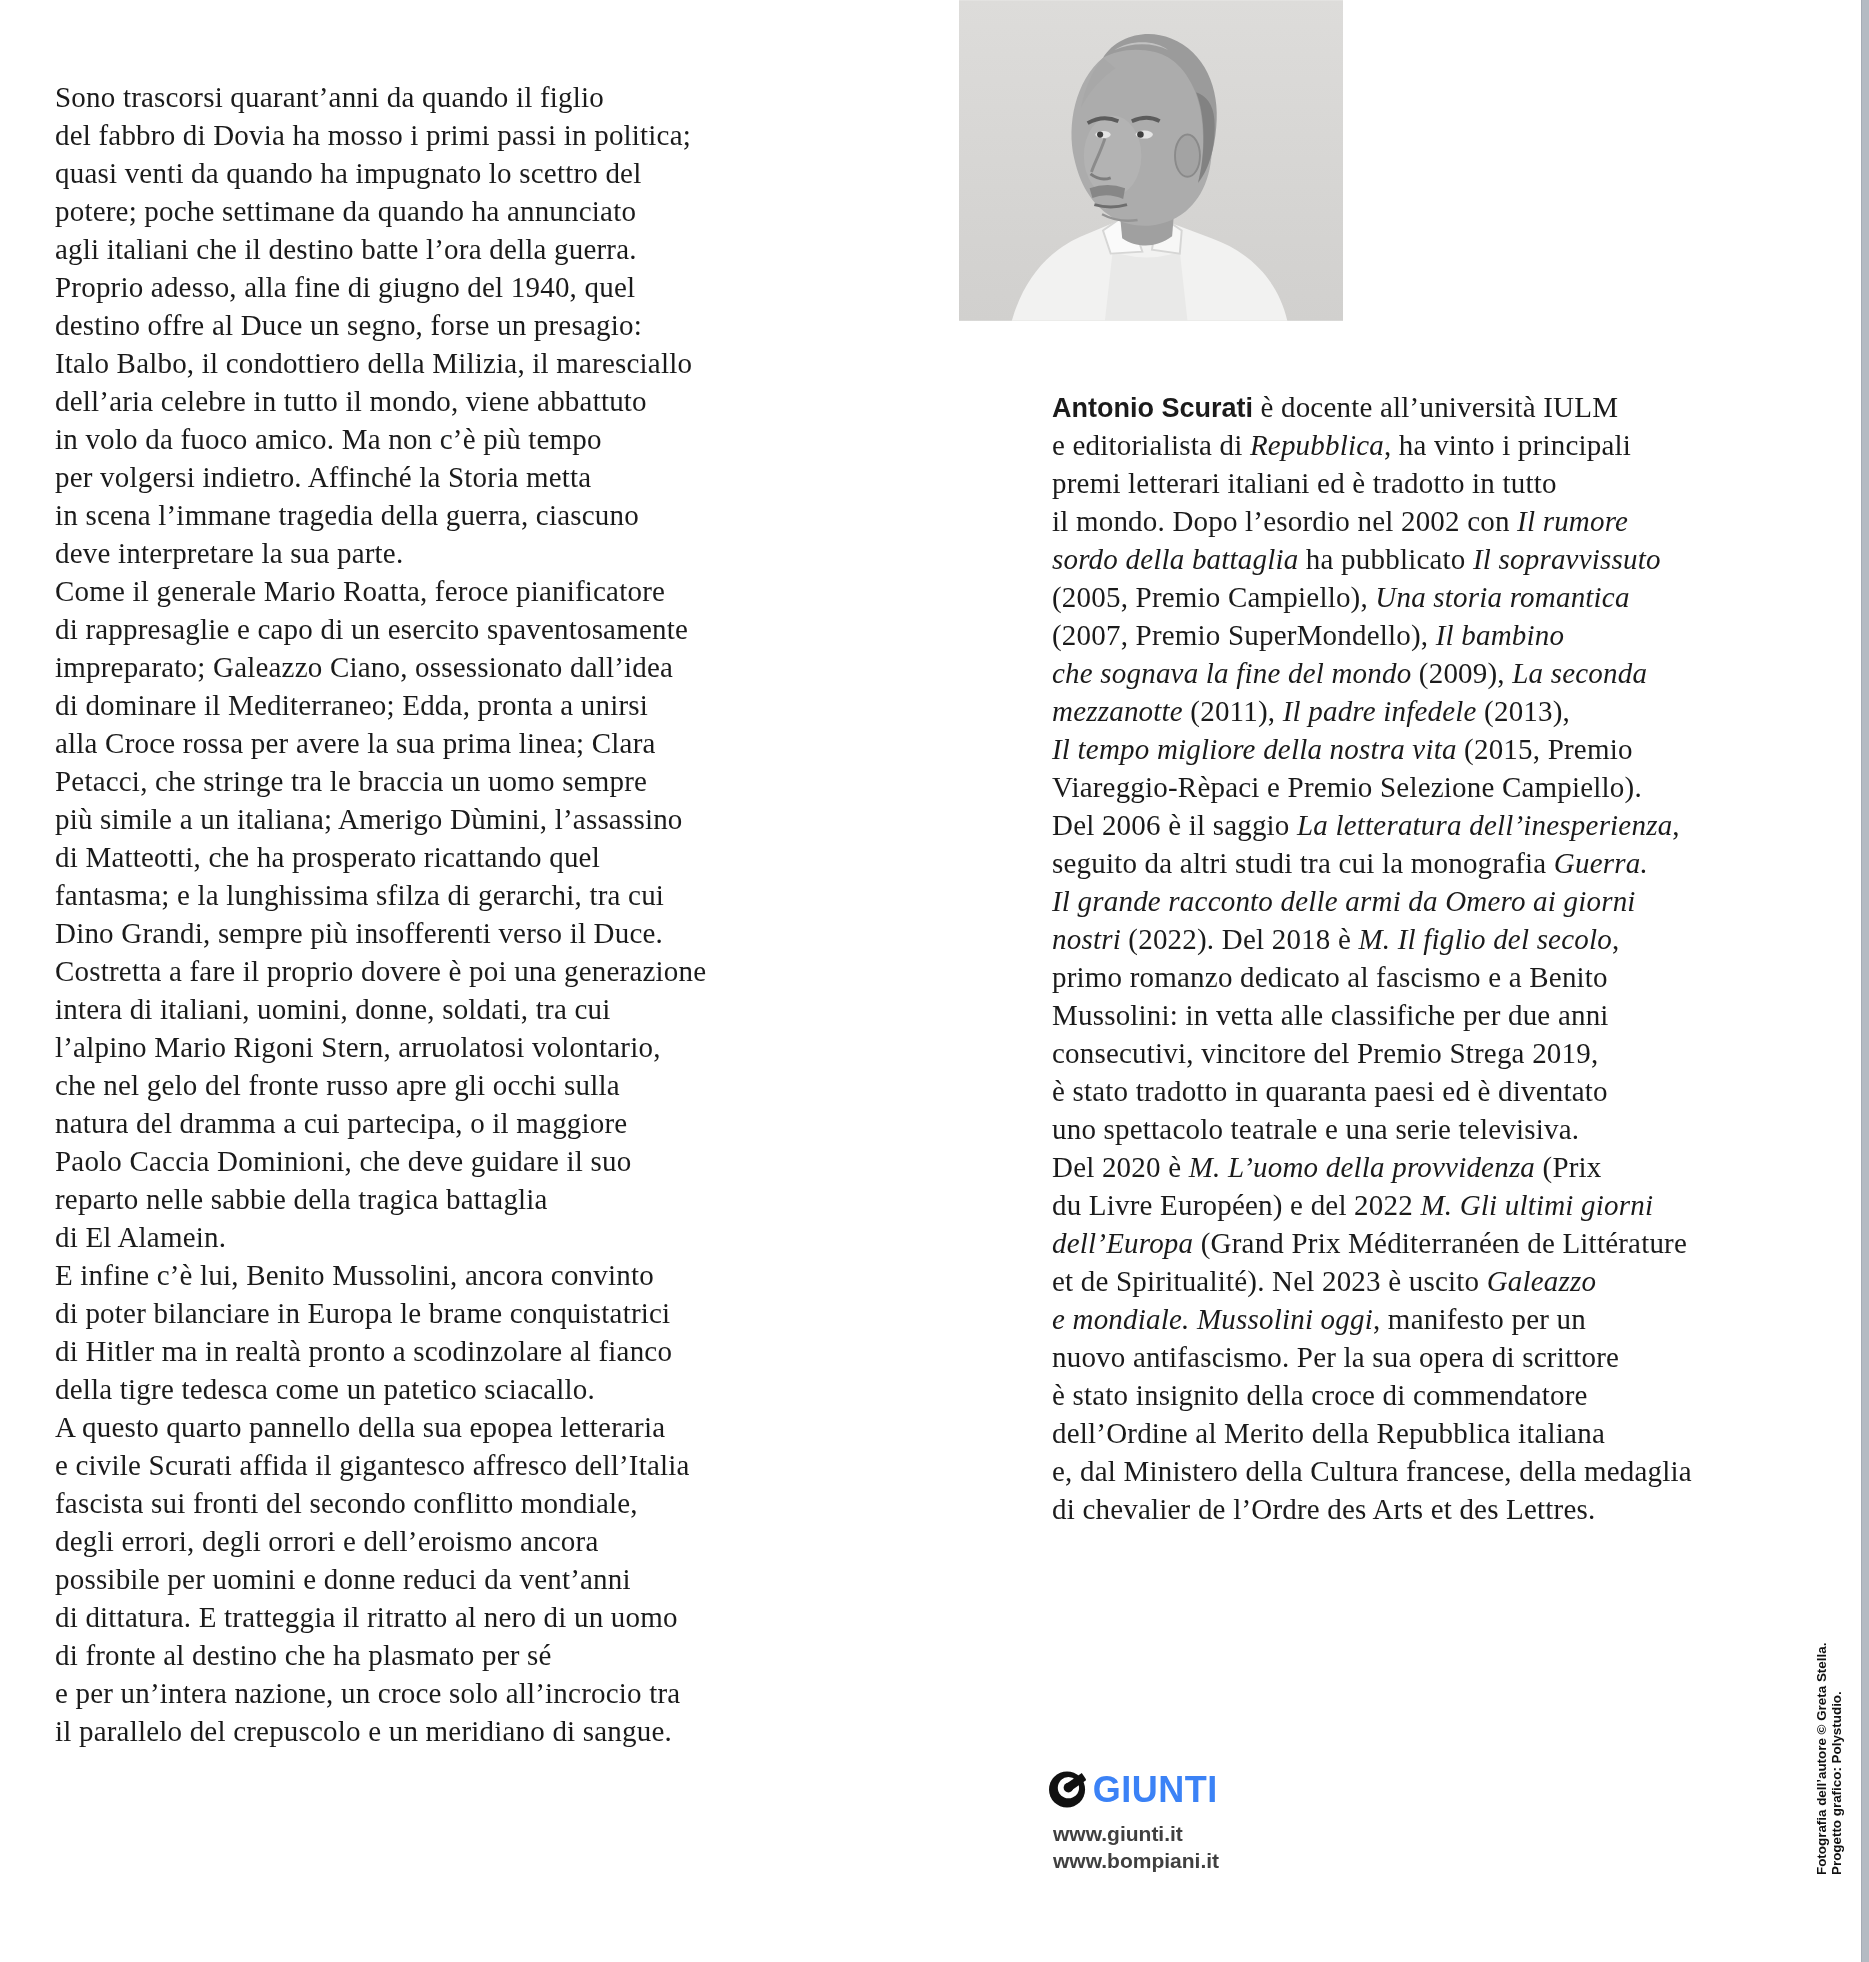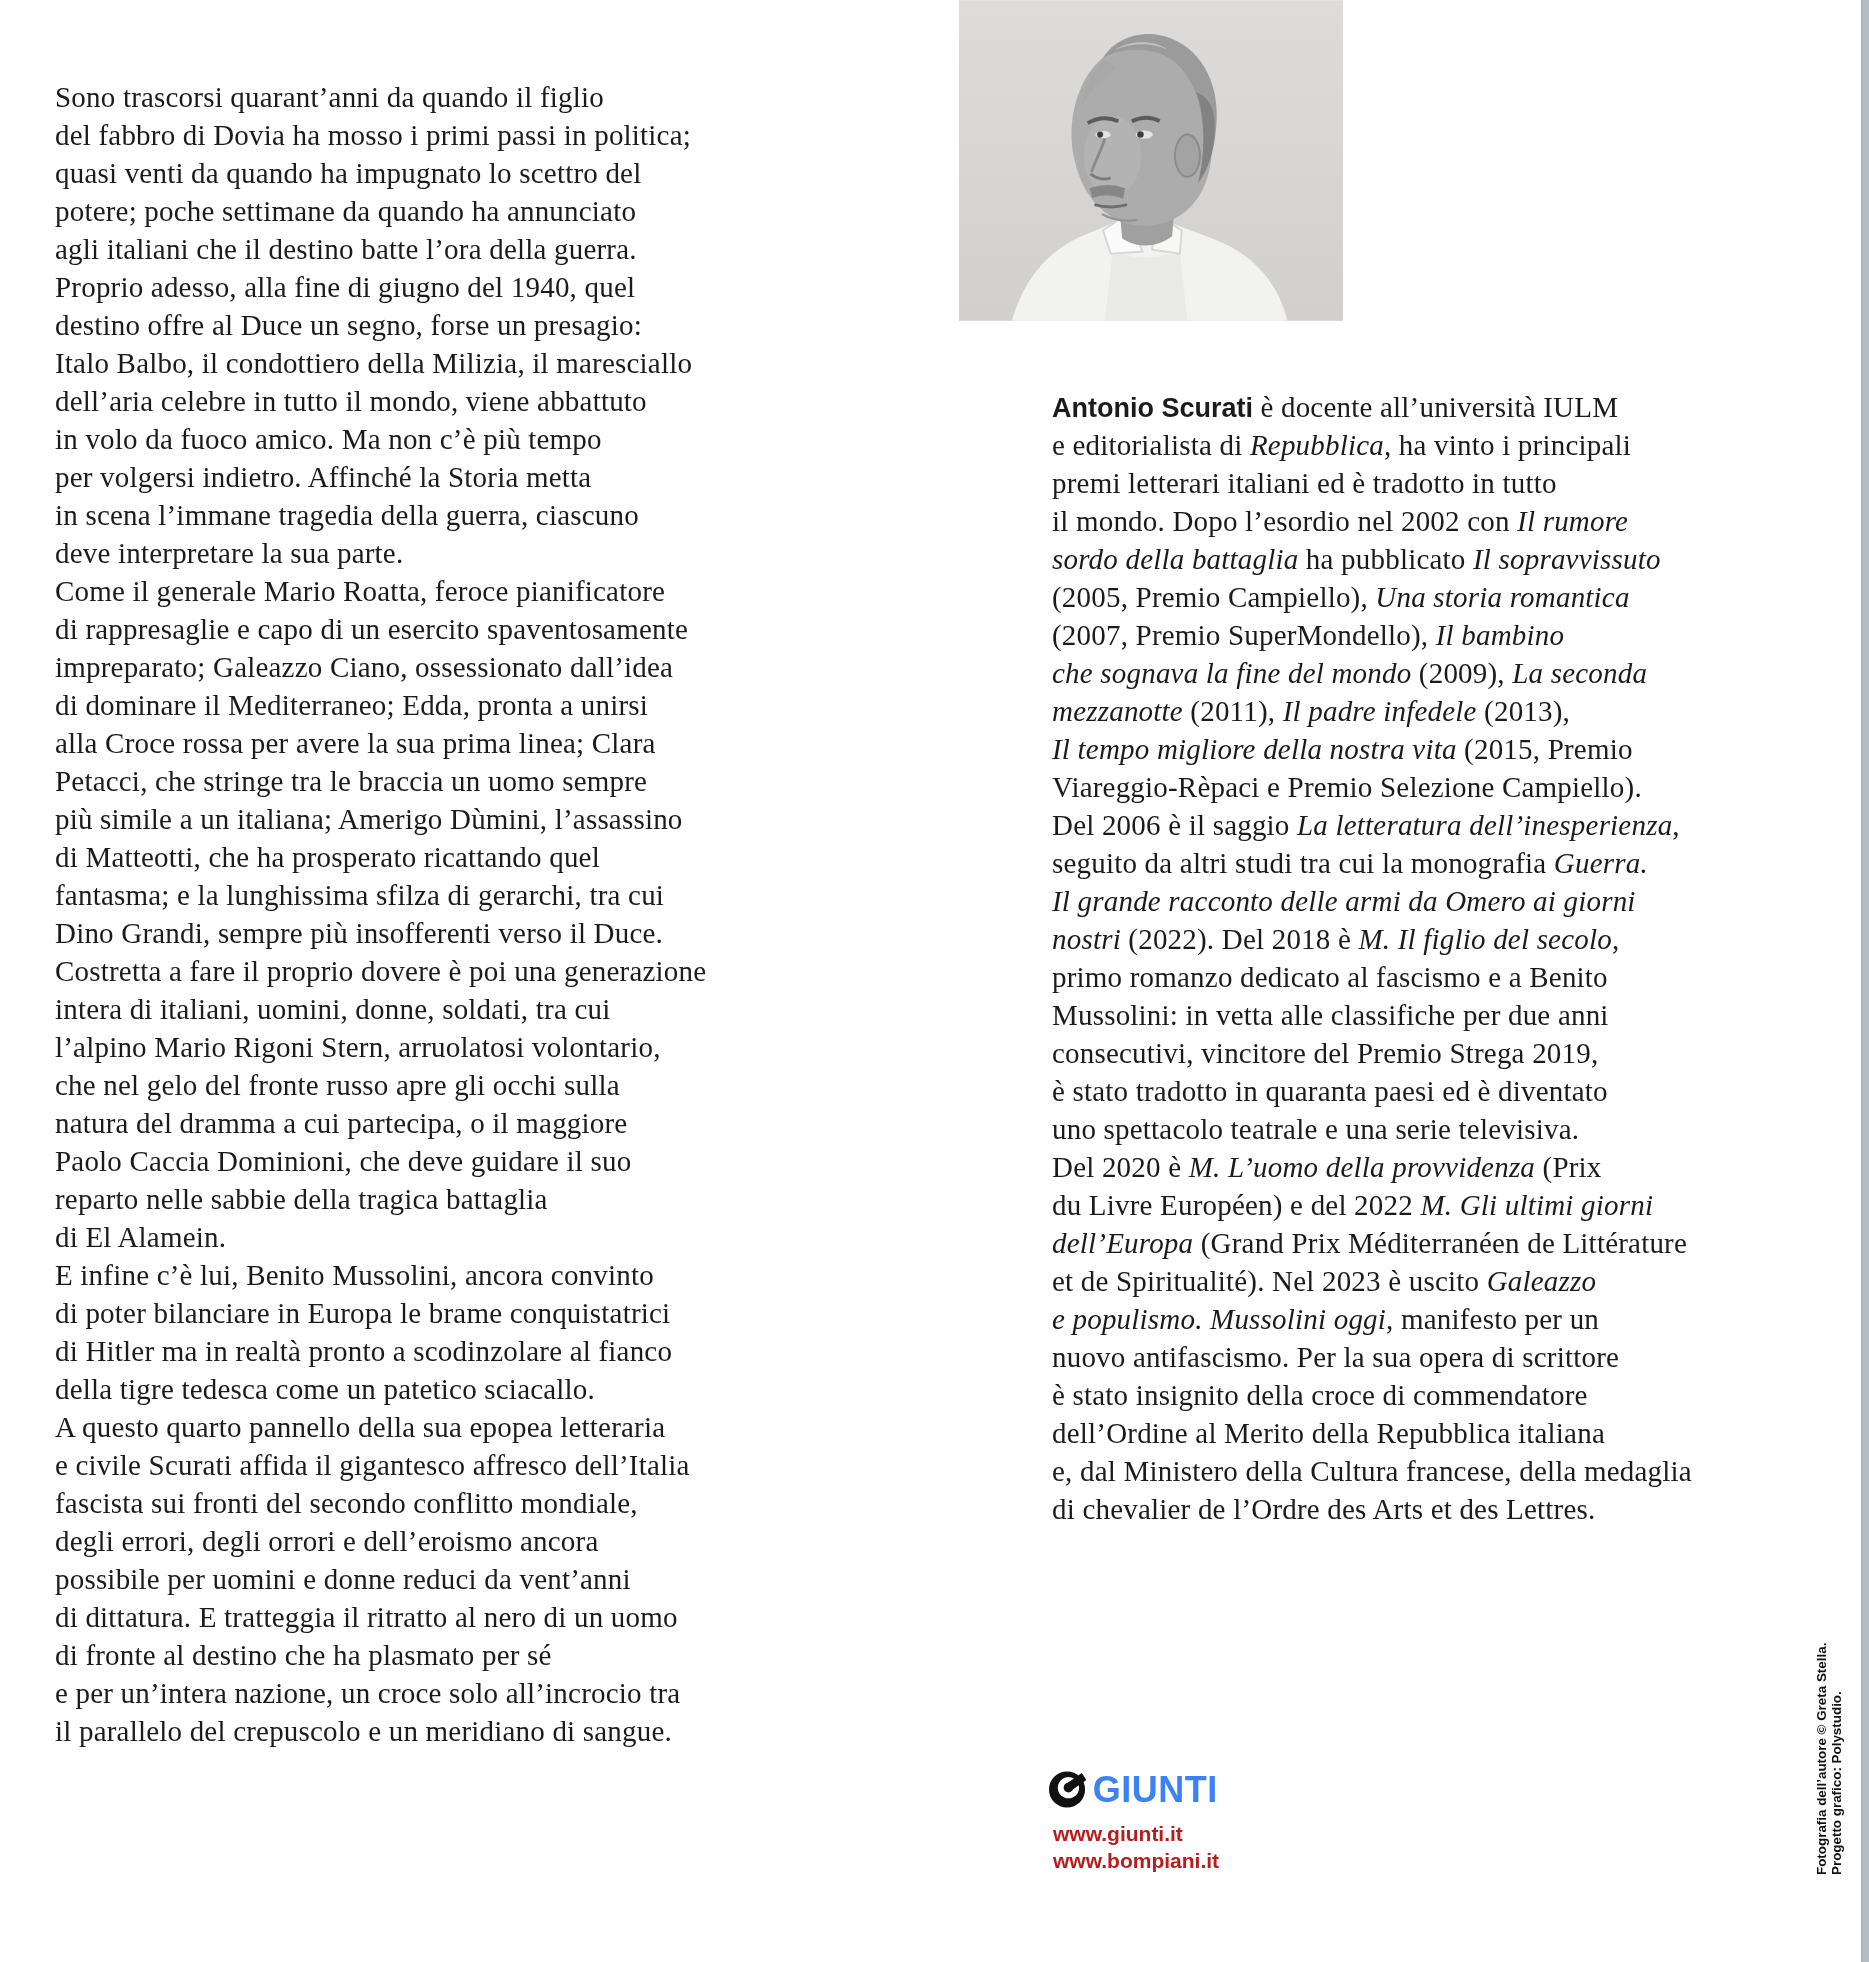--- a/index.html
+++ b/index.html
@@ -36,21 +36,21 @@
     display:flex;align-items:center;gap:6.7px;height:40px;
   }
   .brand-mark{width:37px;height:39px;}
   .brand-word{
     font-family:"Liberation Sans", sans-serif;font-weight:bold;
     font-size:36px;letter-spacing:0.5px;color:#3b82f6;line-height:39px;
   }
   .sites{
     position:absolute;left:1053px;top:1820px;
     font-family:"Liberation Sans", sans-serif;font-weight:bold;
-    font-size:21px;line-height:27px;color:#b91c1c;
+    font-size:21px;line-height:27px;color:#404040;
   }
   
   .credits{
     position:absolute;left:1814px;top:1875px;
     transform:rotate(-90deg);transform-origin:0 0;
     font-family:"Liberation Sans", sans-serif;font-weight:bold;
     font-size:13.4px;line-height:15.4px;color:#111;white-space:nowrap;
   }
 </style>
 </head>
@@ -168,21 +168,21 @@
       <div class="tl"><span class="seg-i">nostri</span><span class="seg-r"> (2022). Del 2018 è </span><span class="seg-i">M. Il figlio del secolo</span><span class="seg-r">,</span></div>
       <div class="tl"><span class="seg-r">primo romanzo dedicato al fascismo e a Benito</span></div>
       <div class="tl"><span class="seg-r">Mussolini: in vetta alle classifiche per due anni</span></div>
       <div class="tl"><span class="seg-r">consecutivi, vincitore del Premio Strega 2019,</span></div>
       <div class="tl"><span class="seg-r">è stato tradotto in quaranta paesi ed è diventato</span></div>
       <div class="tl"><span class="seg-r">uno spettacolo teatrale e una serie televisiva.</span></div>
       <div class="tl"><span class="seg-r">Del 2020 è </span><span class="seg-i">M. L’uomo della provvidenza</span><span class="seg-r"> (Prix</span></div>
       <div class="tl"><span class="seg-r">du Livre Européen) e del 2022 </span><span class="seg-i">M. Gli ultimi giorni</span></div>
       <div class="tl"><span class="seg-i">dell’Europa</span><span class="seg-r"> (Grand Prix Méditerranéen de Littérature</span></div>
       <div class="tl"><span class="seg-r">et de Spiritualité). Nel 2023 è uscito </span><span class="seg-i">Galeazzo</span></div>
-      <div class="tl"><span class="seg-i">e populismo. Mussolini oggi</span><span class="seg-r">, manifesto per un</span></div>
+      <div class="tl"><span class="seg-i">e mondiale. Mussolini oggi</span><span class="seg-r">, manifesto per un</span></div>
       <div class="tl"><span class="seg-r">nuovo antifascismo. Per la sua opera di scrittore</span></div>
       <div class="tl"><span class="seg-r">è stato insignito della croce di commendatore</span></div>
       <div class="tl"><span class="seg-r">dell’Ordine al Merito della Repubblica italiana</span></div>
       <div class="tl"><span class="seg-r">e, dal Ministero della Cultura francese, della medaglia</span></div>
       <div class="tl"><span class="seg-r">di chevalier de l’Ordre des Arts et des Lettres.</span></div>
     </div>
 
   <div class="brand-row">
     <svg class="brand-mark" viewBox="0 0 40 42" xmlns="http://www.w3.org/2000/svg">
       <circle cx="19.5" cy="21" r="19.5" fill="#111"></circle>

